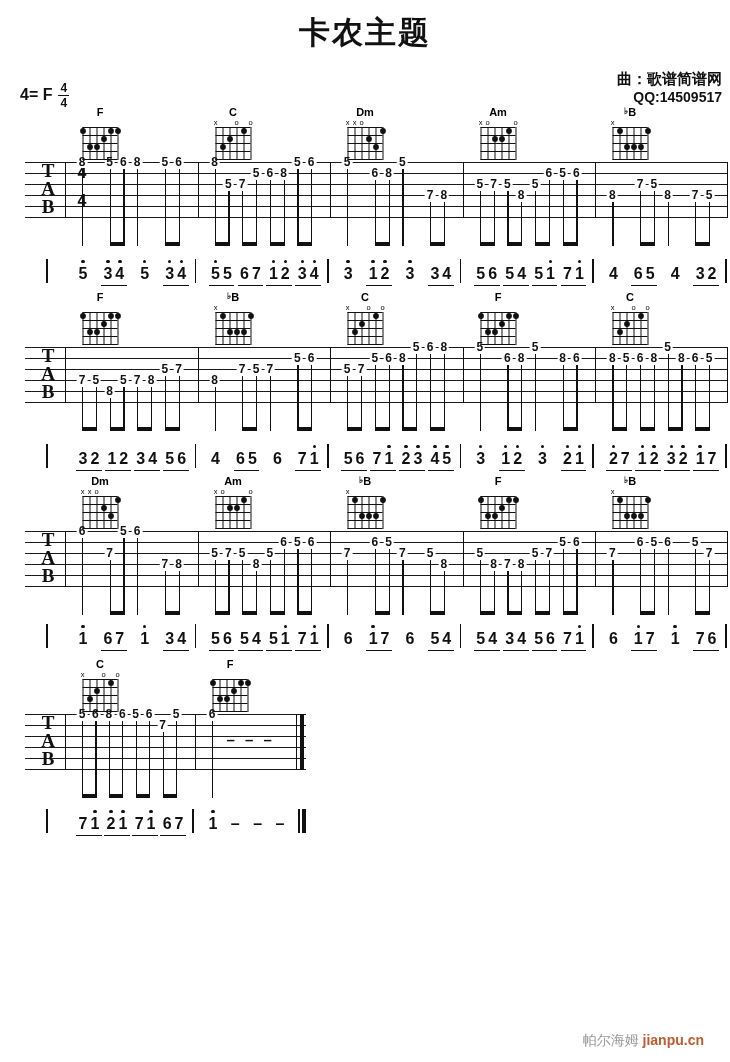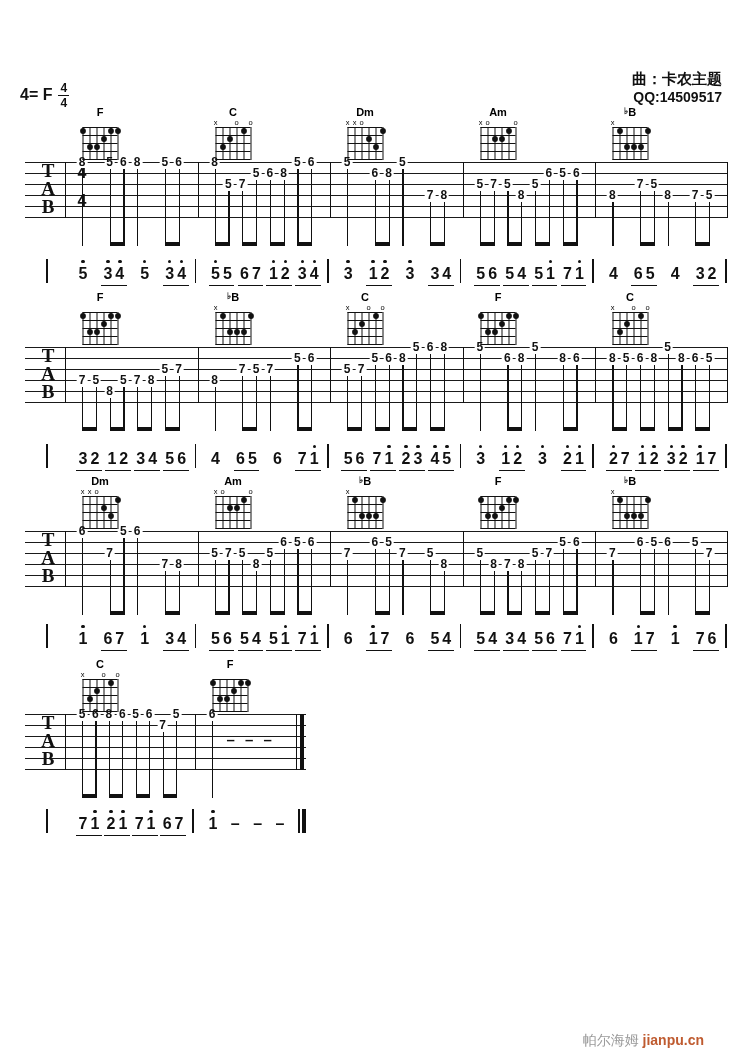--- a/index.html
+++ b/index.html
@@ -36,21 +36,22 @@
   .jbar{position:absolute;width:1.5px;background:#111;height:24px;}
   .jbar.thick{width:3.5px;}
   .footer{position:absolute;bottom:12px;right:26px;font-size:14px;}
   .footer .site{color:#9a9a9a;}
   .footer .url{font-weight:bold;}
 </style>
 </head>
 <body>
 
 <div class="page">
-  <div class="composer">曲：卡农主题</div>
+  <div class="title">卡农主题</div>
+  <div class="composer">曲：歌谱简谱网</div>
   <div class="qq">QQ:14509517</div>
   <div class="keysig">
     <span>4= F</span><span class="frac"><span class="fn">4</span><span class="fbar"></span><span class="fn">4</span></span>
   </div>
 
   <div id="systems">
       <div style="position: absolute; left: 0px; top: 0px;">
         <div class="sline" style="left: 25px; width: 703px; top: 162px;"></div>
         <div class="sline" style="left: 25px; width: 703px; top: 173px;"></div>
         <div class="sline" style="left: 25px; width: 703px; top: 184px;"></div>

